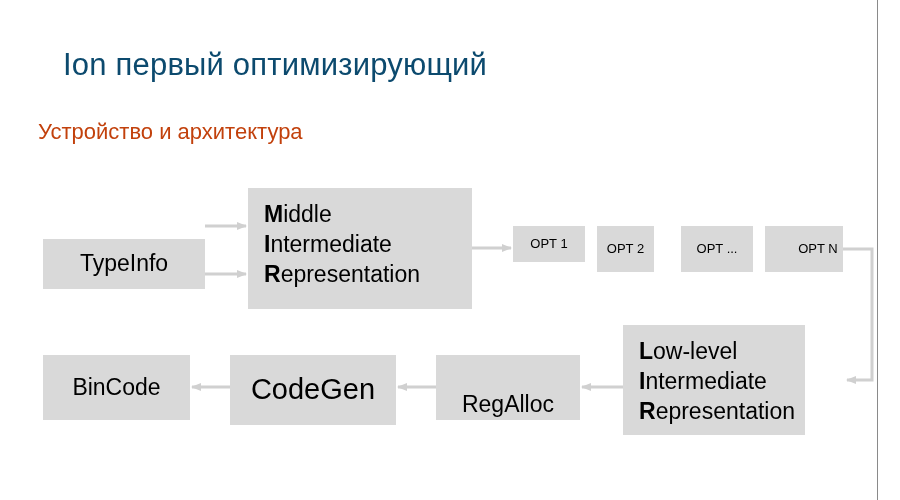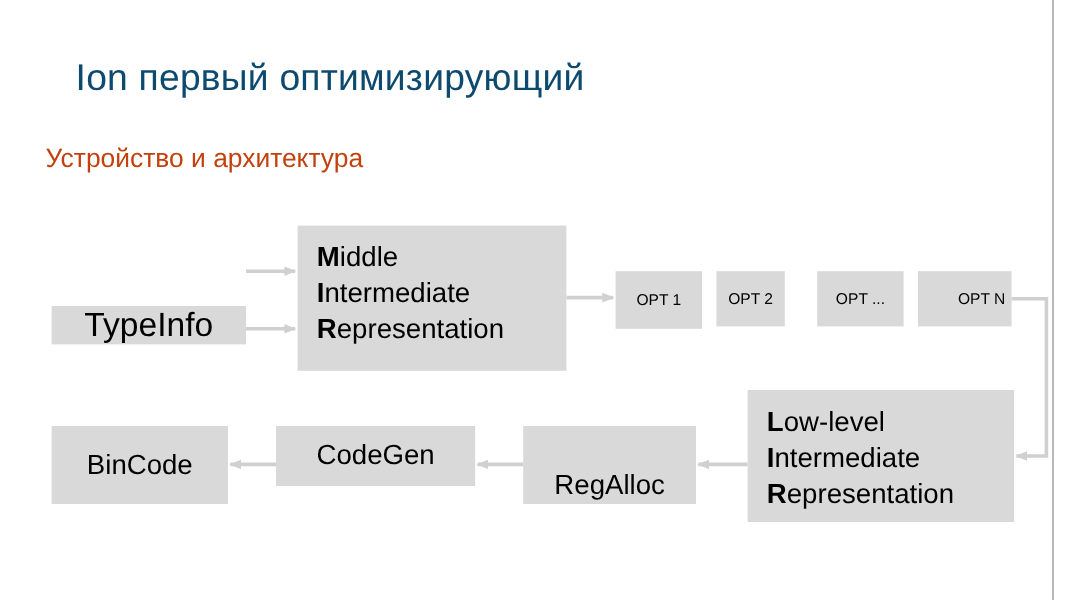--- a/index.html
+++ b/index.html
@@ -59,29 +59,29 @@
   .node.left-align {
     justify-content: flex-start;
     align-items: flex-start;
     padding: 12px 0 0 16px;
     text-align: left;
   }
   .node-label {
     white-space: pre-line;
   }
   .n-bytecode { left: 43px; top: 207px; width: 162px; height: 38px; font-size: 23px; }
-  .n-typeinfo { left: 43px; top: 255px; width: 162px; height: 32px; font-size: 28px; }
+  .n-typeinfo { left: 43px; top: 239px; width: 162px; height: 50px; font-size: 23px; }
   .n-mir      { left: 248px; top: 188px; width: 224px; height: 121px; font-size: 23px; }
-  .n-opt1     { left: 513px; top: 226px; width: 72px; height: 48px; font-size: 13px; }
+  .n-opt1     { left: 513px; top: 226px; width: 72px; height: 36px; font-size: 13px; }
   .n-opt2     { left: 597px; top: 226px; width: 57px; height: 46px; font-size: 13px; }
   .n-opt3     { left: 681px; top: 226px; width: 72px; height: 46px; font-size: 13px; }
   .n-optn     { left: 765px; top: 226px; width: 78px; height: 46px; font-size: 13px; padding-left: 28px; }
-  .n-lir      { left: 623px; top: 325px; width: 222px; height: 110px; font-size: 23px; }
+  .n-lir      { left: 623px; top: 325px; width: 182px; height: 110px; font-size: 23px; }
   .n-regalloc { left: 436px; top: 355px; width: 144px; height: 65px; font-size: 23px; align-items: flex-end; }
-  .n-codegen  { left: 230px; top: 355px; width: 166px; height: 50px; font-size: 23px; }
+  .n-codegen  { left: 230px; top: 355px; width: 166px; height: 70px; font-size: 29px; }
   .n-bincode  { left: 43px; top: 355px; width: 147px; height: 65px; font-size: 23px; }
   .connectors {
     position: absolute;
     left: 0; top: 0;
     width: 900px; height: 500px;
     pointer-events: none;
   }
 </style>
 </head>
 <body>

